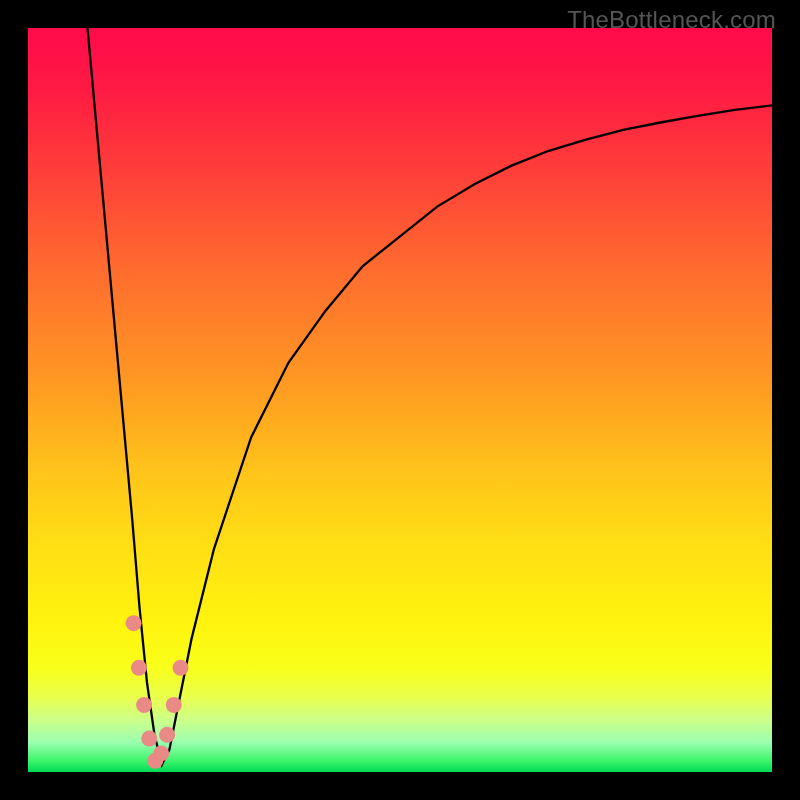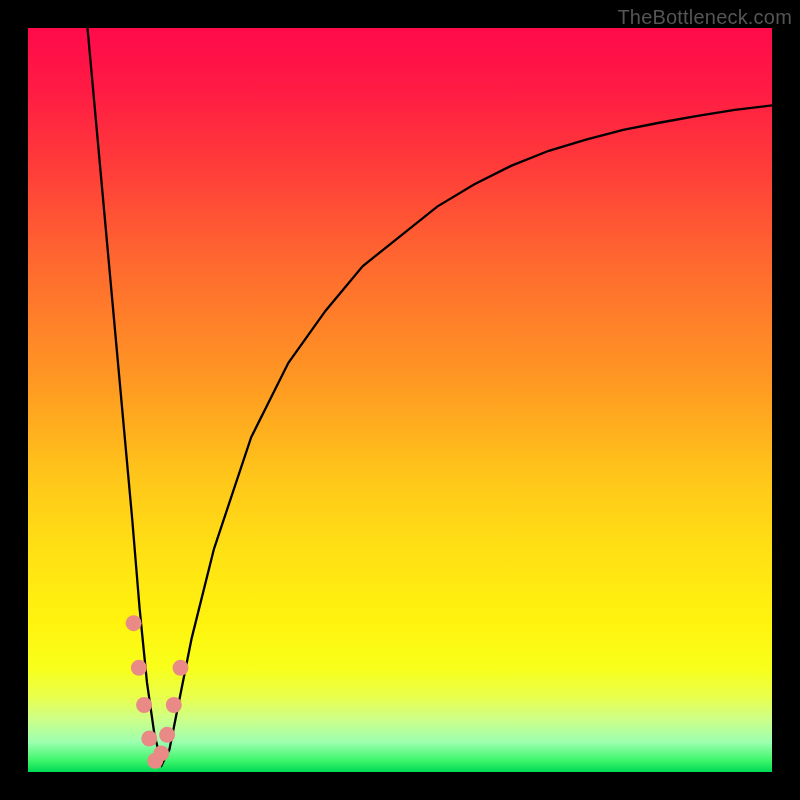--- a/index.html
+++ b/index.html
@@ -43,23 +43,23 @@
   }
   svg.curve {
     position: absolute;
     left: 0; top: 0;
     width: 744px;
     height: 744px;
   }
   .watermark {
     position: absolute;
     top: 6px;
-    right: 8px;
+    right: 24px;
     color: #555;
-    font-size: 20px;
+    font-size: 24px;
     letter-spacing: 0.2px;
     user-select: none;
   }
 </style>
 </head>
 <body>
 
 <div class="frame">
   <div class="plot-area">
     <svg class="curve" viewBox="0 0 744 744" preserveAspectRatio="none">

